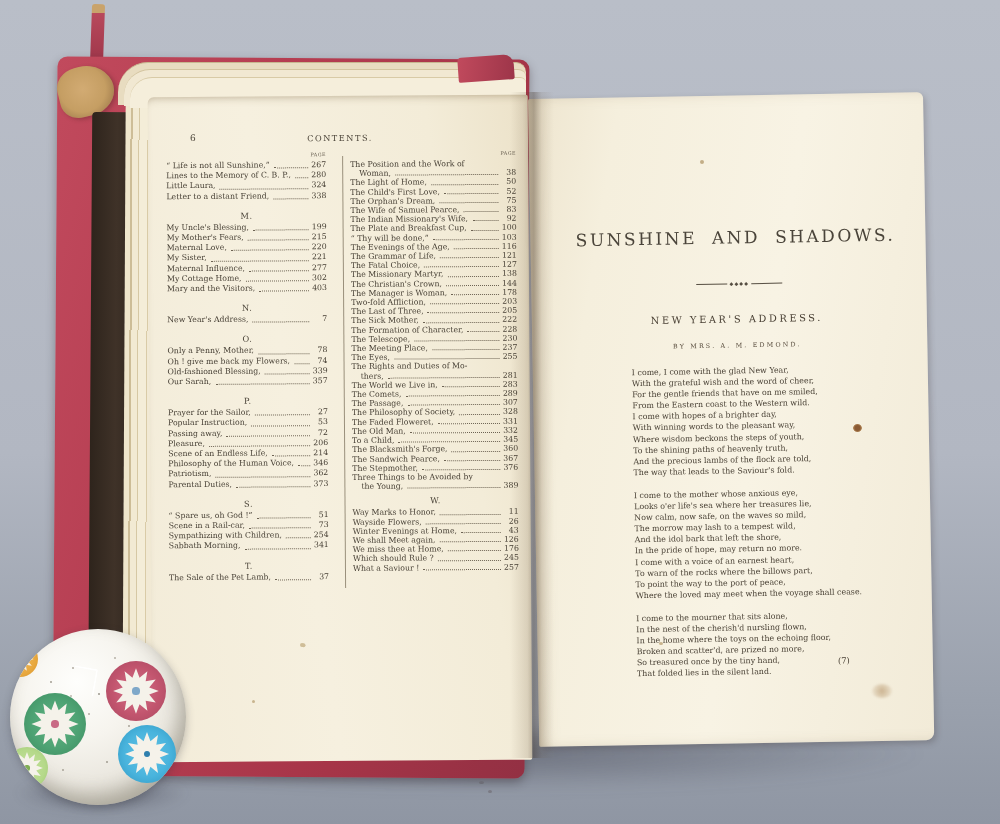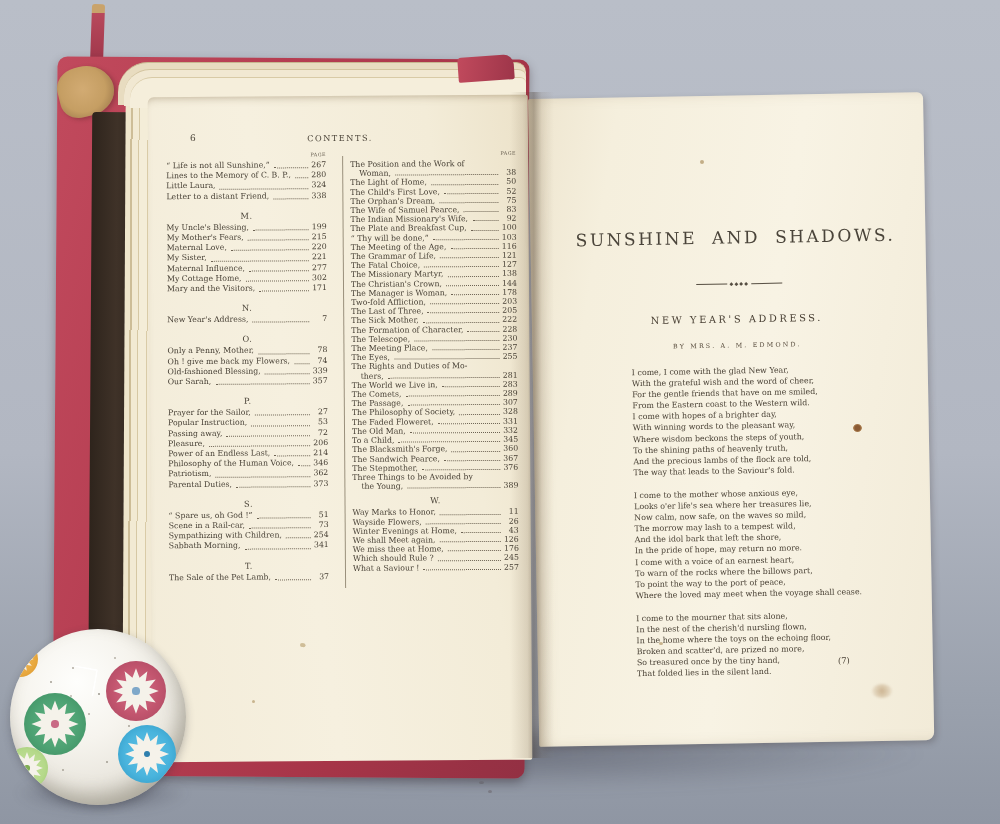--- a/index.html
+++ b/index.html
@@ -201,21 +201,21 @@
             <span class="p">277</span>
           </div>
           <div class="toc-row">
             <span class="t">My Cottage Home,</span>
             <span class="leader"></span>
             <span class="p">302</span>
           </div>
           <div class="toc-row">
             <span class="t">Mary and the Visitors,</span>
             <span class="leader"></span>
-            <span class="p">171</span>
+            <span class="p">403</span>
           </div>
           <div class="sec-h">N.</div>
           <div class="toc-row">
             <span class="t">New Year's Address,</span>
             <span class="leader"></span>
             <span class="p">7</span>
           </div>
           <div class="sec-h">O.</div>
           <div class="toc-row">
             <span class="t">Only a Penny, Mother,</span>
@@ -252,21 +252,21 @@
             <span class="t">Passing away,</span>
             <span class="leader"></span>
             <span class="p">72</span>
           </div>
           <div class="toc-row">
             <span class="t">Pleasure,</span>
             <span class="leader"></span>
             <span class="p">206</span>
           </div>
           <div class="toc-row">
-            <span class="t">Power of an Endless Last,</span>
+            <span class="t">Scene of an Endless Life,</span>
             <span class="leader"></span>
             <span class="p">214</span>
           </div>
           <div class="toc-row">
             <span class="t">Philosophy of the Human Voice,</span>
             <span class="leader"></span>
             <span class="p">346</span>
           </div>
           <div class="toc-row">
             <span class="t">Patriotism,</span>
@@ -344,21 +344,21 @@
             <span class="t">The Plate and Breakfast Cup,</span>
             <span class="leader"></span>
             <span class="p">100</span>
           </div>
           <div class="toc-row">
             <span class="t">“ Thy will be done,”</span>
             <span class="leader"></span>
             <span class="p">103</span>
           </div>
           <div class="toc-row">
-            <span class="t">The Meeting of the Age,</span>
+            <span class="t">The Evenings of the Age,</span>
             <span class="leader"></span>
             <span class="p">116</span>
           </div>
           <div class="toc-row">
             <span class="t">The Grammar of Life,</span>
             <span class="leader"></span>
             <span class="p">121</span>
           </div>
           <div class="toc-row">
             <span class="t">The Fatal Choice,</span>

